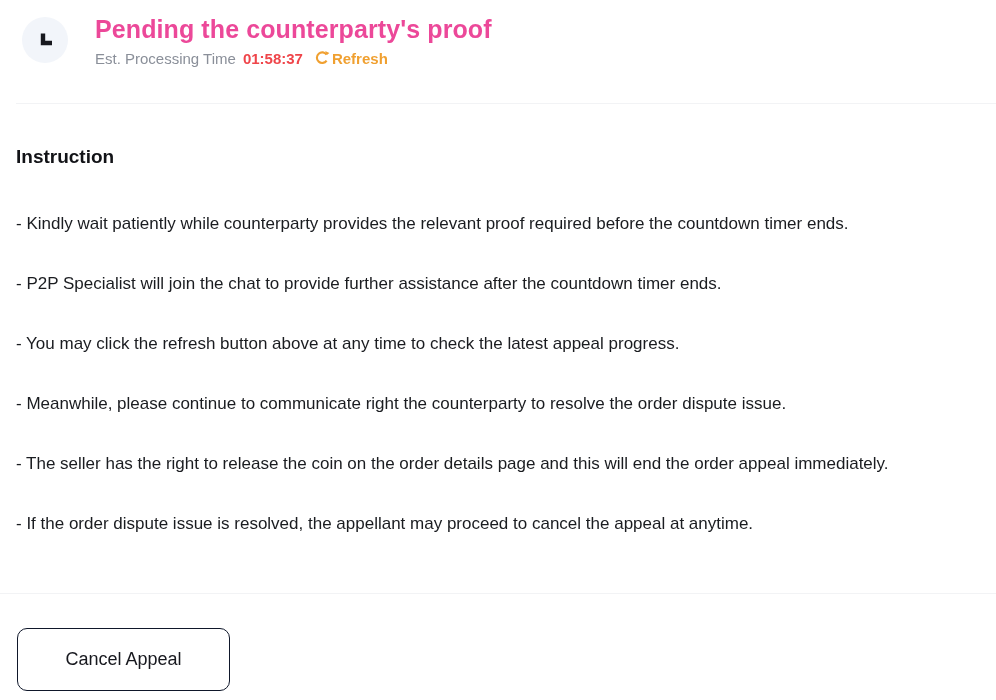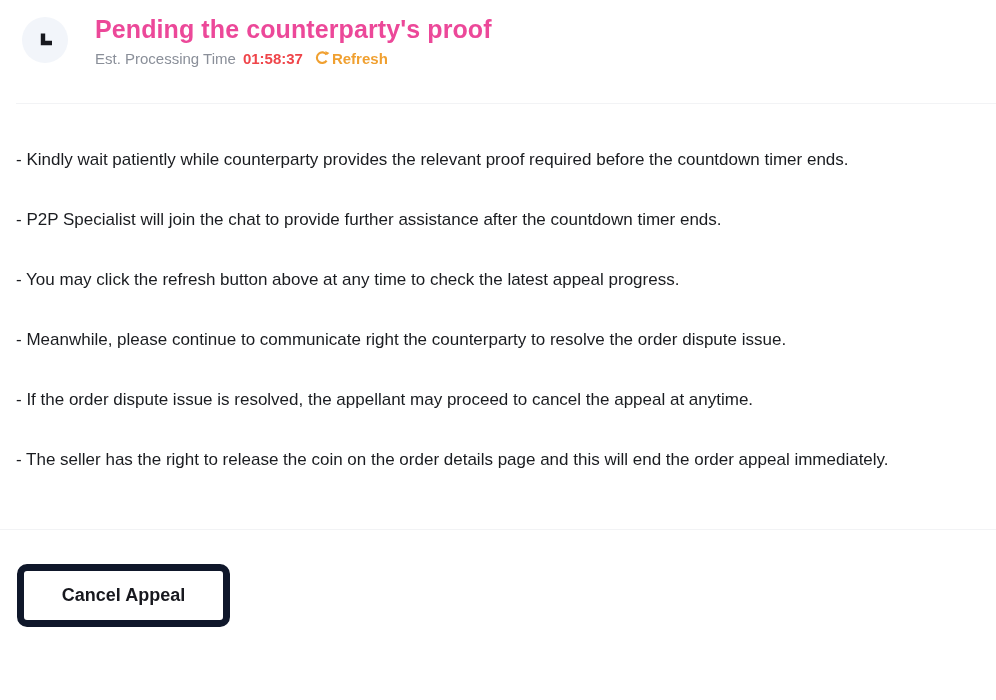--- a/index.html
+++ b/index.html
@@ -51,23 +51,23 @@
     font-size:17px; line-height:28px; font-weight:400; color:#1a1c20;
     margin-top:32px;
   }
   .items p:first-child { margin-top:42px; }
 
   
   .footer { padding:34px 0 0 17px; }
   .cancel-btn {
     width:213px; height:63px;
     background:#ffffff;
-    border:7px solid #0f172a;
+    border:1px solid #0f172a;
     border-radius:10px;
-    font-size:18px; font-weight:700; color:#17181e;
+    font-size:18px; font-weight:400; color:#17181e;
     font-family:"Liberation Sans", sans-serif;
     cursor:pointer;
   }
 </style>
 </head>
 <body>
 
 <div class="header">
   <div class="icon-circle">
     <svg width="24" height="24" viewBox="0 0 24 24" aria-hidden="true">
@@ -86,27 +86,28 @@
         </svg>
         <span>Refresh</span>
       </button>
     </div>
   </div>
 </div>
 
 <div class="divider-top"></div>
 
 <div class="main">
+  <h2 class="instruction-heading">Instruction</h2>
   <div class="items">
     <p>- Kindly wait patiently while counterparty provides the relevant proof required before the countdown timer ends.</p>
     <p>- P2P Specialist will join the chat to provide further assistance after the countdown timer ends.</p>
     <p>- You may click the refresh button above at any time to check the latest appeal progress.</p>
     <p>- Meanwhile, please continue to communicate right the counterparty to resolve the order dispute issue.</p>
+    <p>- The seller has the right to release the coin on the order details page and this will end the order appeal immediately.</p>
     <p>- If the order dispute issue is resolved, the appellant may proceed to cancel the appeal at anytime.</p>
-    <p>- The seller has the right to release the coin on the order details page and this will end the order appeal immediately.</p>
   </div>
 </div>
 
 <div class="divider-bottom"></div>
 
 <div class="footer">
   <button class="cancel-btn">Cancel Appeal</button>
 </div>
 
 </body></html>

